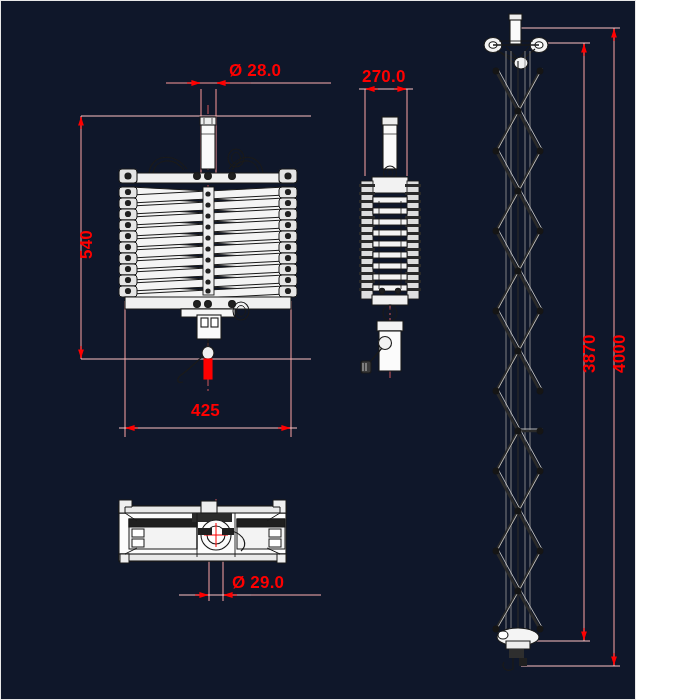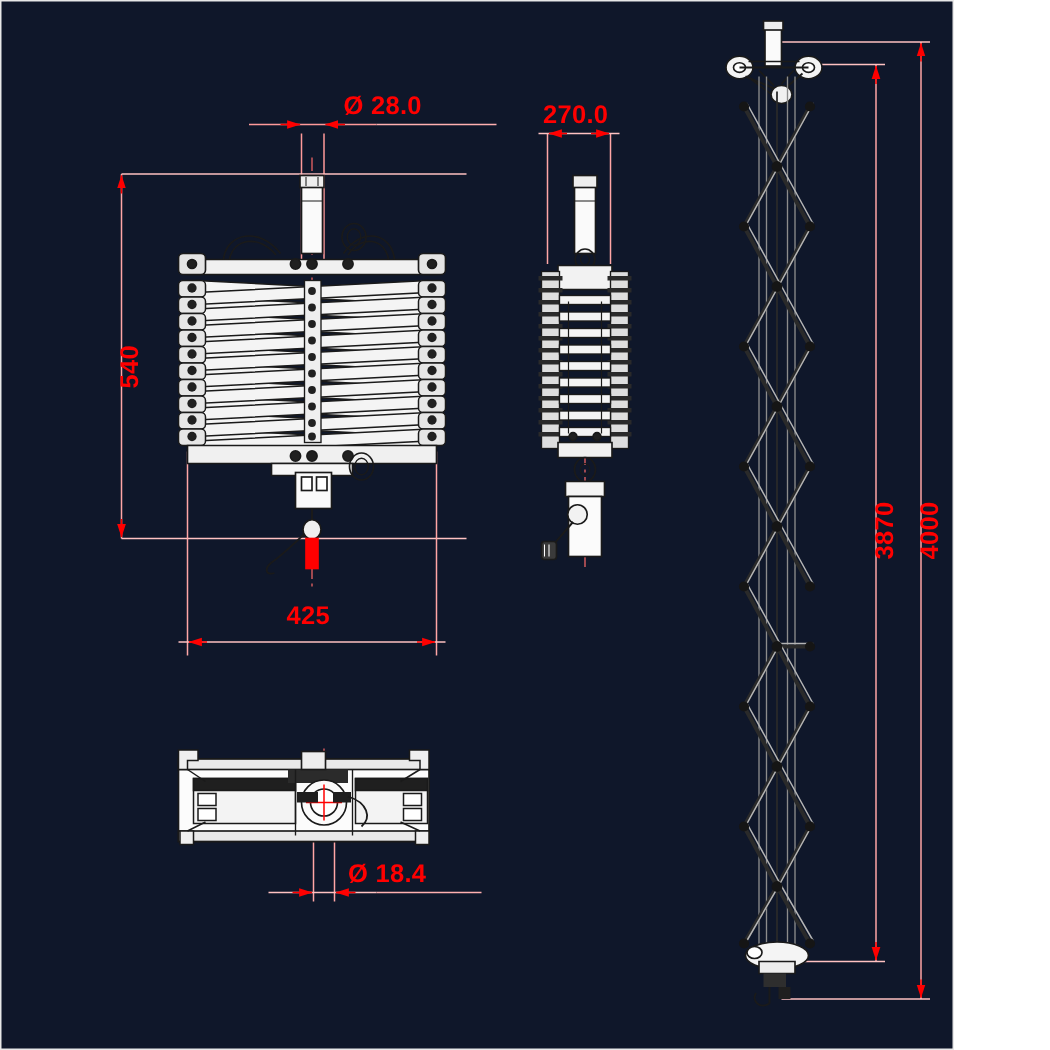--- a/index.html
+++ b/index.html
@@ -471,19 +471,19 @@
   </svg>
 
   <div class="dimtext" style="left:228px;top:60px;">Ø 28.0</div>
 
   <div class="dimtext rot" style="left:76px;top:258px;">540</div>
 
   <div class="dimtext" style="left:190px;top:400px;">425</div>
 
   <div class="dimtext" style="left:361px;top:66px;">270.0</div>
 
-  <div class="dimtext" style="left:231px;top:572px;">Ø 18.4</div>
+  <div class="dimtext" style="left:231px;top:572px;">Ø 29.0</div>
 
   <div class="dimtext rot" style="left:579px;top:372px;">3870</div>
 
   <div class="dimtext rot" style="left:609px;top:372px;">4000</div>
 
 </div>
 
 </body></html>

